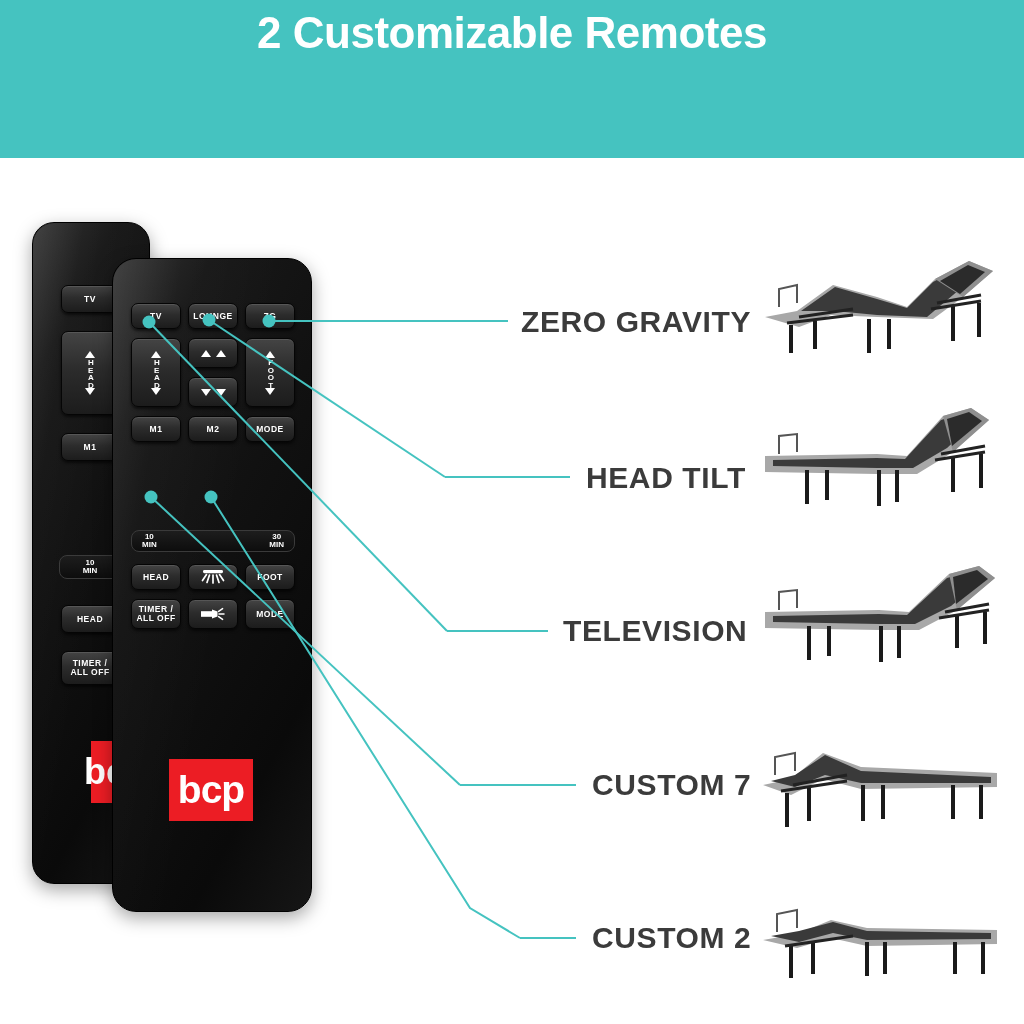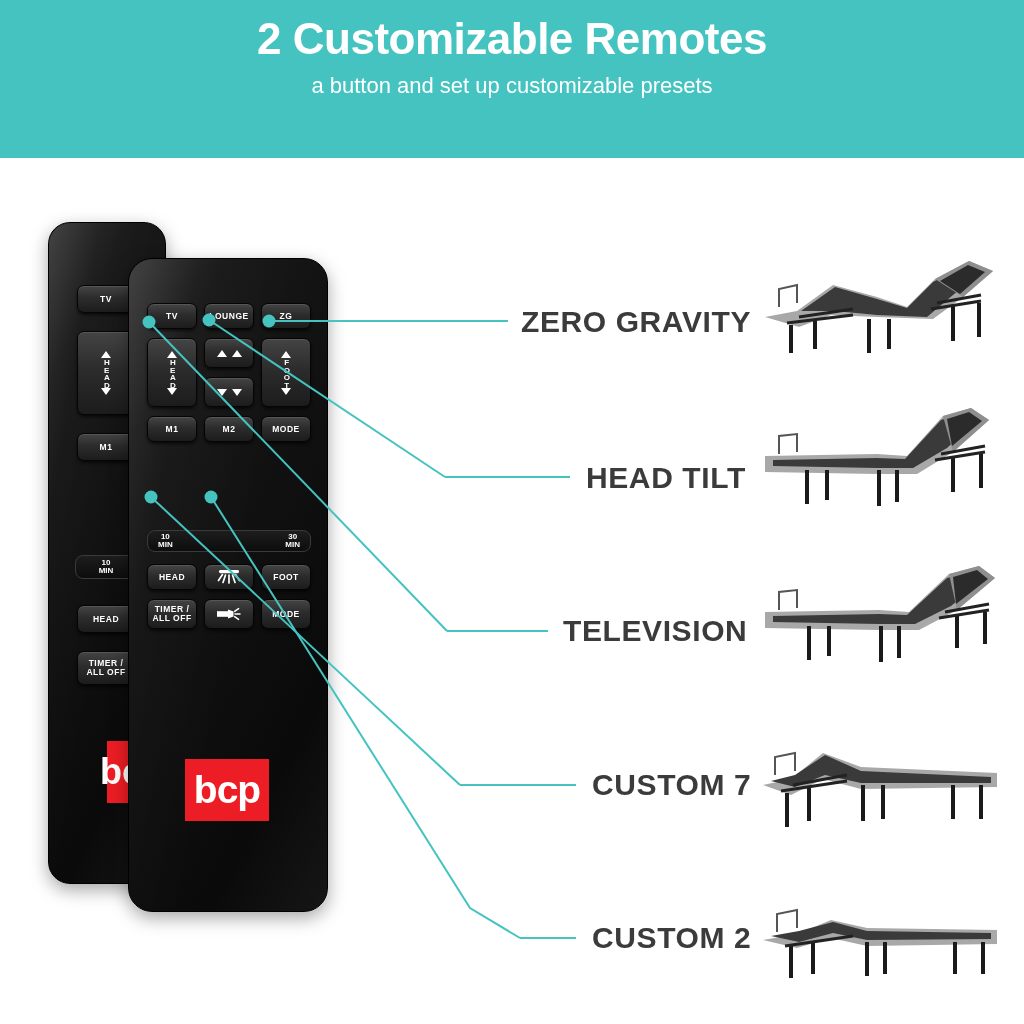--- a/index.html
+++ b/index.html
@@ -10,21 +10,21 @@
     overflow:hidden;
     position:relative;
   }
   #page { position:relative; width:1024px; height:1024px; background:#fff; }
 
   
   .banner {
     position:absolute; left:0; top:0; width:1024px; height:158px;
     background:#45c3c0;
     display:flex; flex-direction:column; align-items:center; justify-content:flex-start;
-    padding-top:14px; box-sizing:border-box;
+    padding-top:8px; box-sizing:border-box;
   }
   .banner-title {
     color:#ffffff;
     font-size:44px;
     font-weight:bold;
     letter-spacing:-0.5px;
     line-height:1.15;
     text-align:center;
     margin:0 0 6px 0;
   }
@@ -40,21 +40,20 @@
   .banner-sub span { display:block; }
 
   
   .remote {
     position:absolute;
     border-radius:24px;
     background:linear-gradient(118deg,#2e2e2e 0%,#181818 18%,#111111 46%,#0a0a0a 78%,#161616 100%);
     box-shadow:0 6px 18px rgba(0,0,0,0.35);
     border:1px solid #000;
     box-sizing:border-box;
-    margin-left:16px;
   }
   .remote.back {
     left:32px; top:222px; width:118px; height:662px;
     border-radius:22px;
   }
   .remote.front {
     left:112px; top:258px; width:200px; height:654px;
     z-index:5;
   }
   .remote .sheen {
@@ -149,21 +148,20 @@
   #connectors { position:absolute; left:0; top:0; width:1024px; height:1024px; pointer-events:none; z-index:8; }
 </style>
 </head>
 <body>
 
 <div id="page">
 
   <div class="banner">
     <div class="banner-title">2 Customizable Remotes</div>
     <div class="banner-sub">
-      <span>a button and set up customizable presets</span>
     </div>
   </div>
 
   <div class="remote back">
     <div class="sheen"></div>
     <div class="back-col">
       <div class="krow">
         <div class="key sm">TV</div>
       </div>
       <div class="krow">

